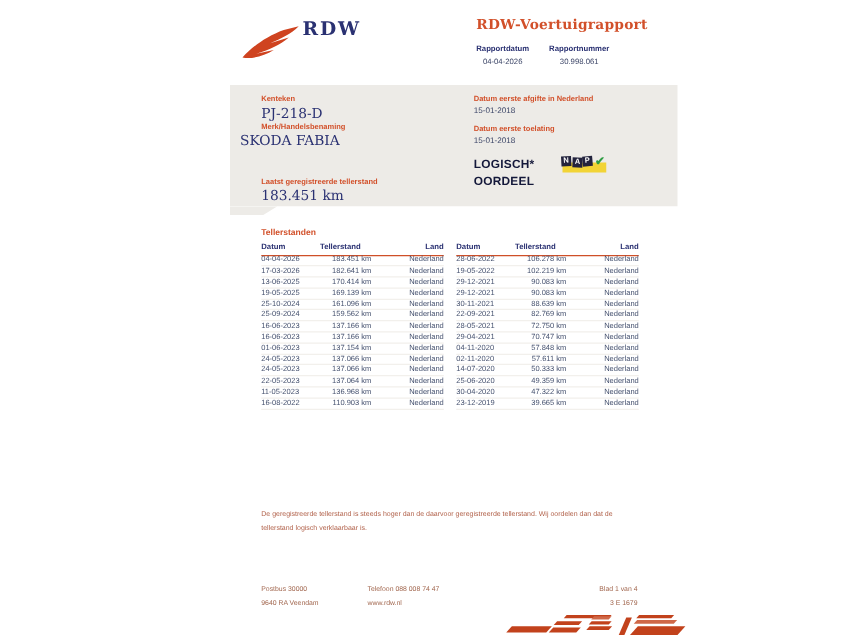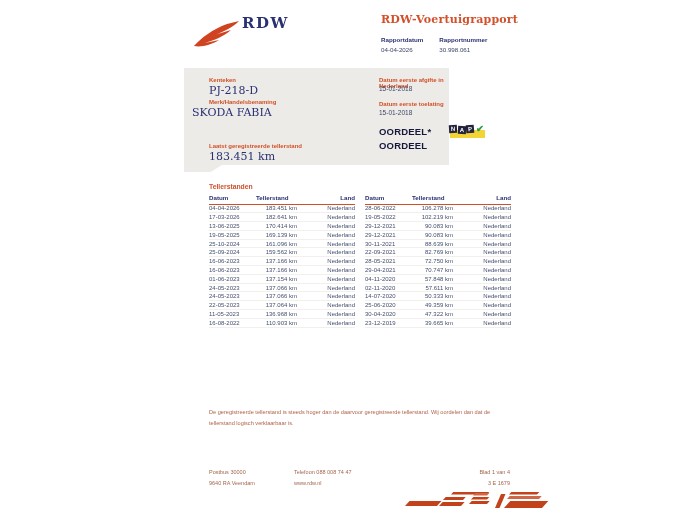--- a/index.html
+++ b/index.html
@@ -9,30 +9,30 @@
     font-family:"Liberation Sans", sans-serif; overflow:hidden;margin-left:19px;
   }
   
   .logo { position:absolute; left:174px; top:12px; width:95px; height:36px; }
   .logo svg { position:absolute; left:0; top:8px; }
   .logo-text {
     position:absolute; left:49px; top:2px;
     font-family:"DejaVu Serif", serif; font-weight:bold; font-size:15px;
     letter-spacing:1.5px; color:#2a3172;
   }
-  .report-head { position:absolute; left:362px; top:13px; }
+  .report-head { position:absolute; left:362px; top:13px;text-align:center; }
   .report-title {
     font-family:"DejaVu Serif", serif; font-weight:bold;
     font-size:11px; color:#d2502a; letter-spacing:0.2px;
   }
   .report-meta { display:flex; gap:16px; margin-top:10px; }
   .meta-label { font-size:6.2px; font-weight:bold; color:#2a3172; }
   .meta-value { font-size:6.2px; color:#3d4668; margin-top:3px; }
   
-  .vbox { position:absolute; left:165px; top:68px; width:265px; height:97px; background:#edebe7; }
+  .vbox { position:absolute; left:165px; top:68px; width:358px; height:97px; background:#edebe7; }
   .vbox-tab {
     position:absolute; left:165px; top:165px; width:38px; height:7px; background:#edebe7;
     clip-path:polygon(0 0,100% 0,70% 100%,0 100%);
   }
   .vbox .lab { position:absolute; font-size:6px; font-weight:bold; color:#d2502a; }
   .vbox .val-lg { position:absolute; font-family:"DejaVu Serif", serif; font-size:11px; color:#2a3172; }
   .vbox .val-sm { position:absolute; font-size:6.5px; color:#3d4668; }
   .oordeel {
     position:absolute; left:195px; top:57px; font-size:9.5px; font-weight:bold;
     color:#14183a; line-height:1.5; letter-spacing:0.2px;
@@ -107,21 +107,21 @@
     <div class="val-lg" style="left:8px; top:38px;">SKODA FABIA</div>
     <div class="lab" style="left:25px; top:75px;">Laatst geregistreerde tellerstand</div>
     <div class="val-lg" style="left:25px; top:82px;">183.451 km</div>
 
     <div class="lab" style="left:195px; top:9px;">Datum eerste afgifte in Nederland</div>
     <div class="val-sm" style="left:195px; top:17px;">15-01-2018</div>
     <div class="lab" style="left:195px; top:33px;">Datum eerste toelating</div>
     <div class="val-sm" style="left:195px; top:41px;">15-01-2018</div>
 
     <div class="oordeel">
-      <div>OORDEEL*</div>
+      <div>LOGISCH*</div>
       <div>OORDEEL</div>
     </div>
 
     <div class="nap">
       <div class="nap-yellow"></div>
       <div class="nap-sq n">N</div>
       <div class="nap-sq a">A</div>
       <div class="nap-sq p">P</div>
       <div class="nap-check">✔</div>
     </div>

